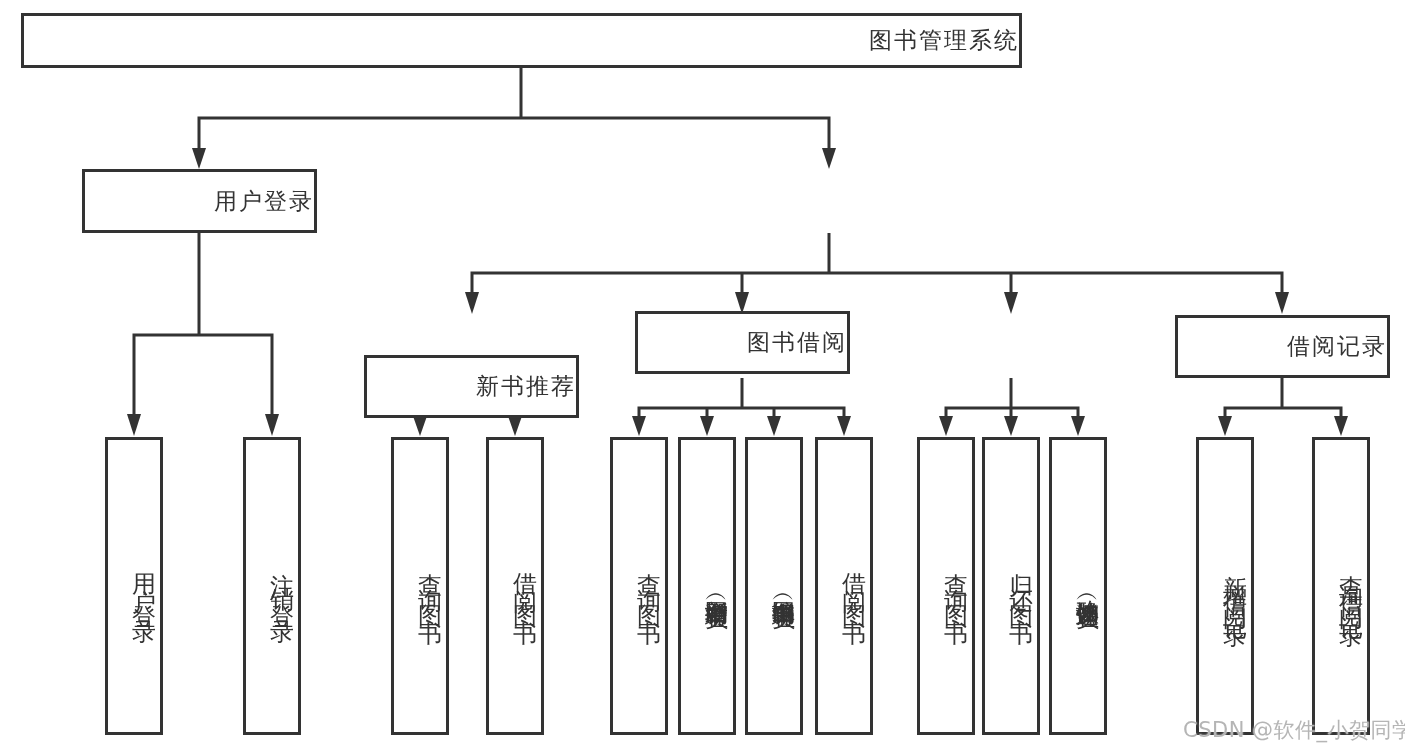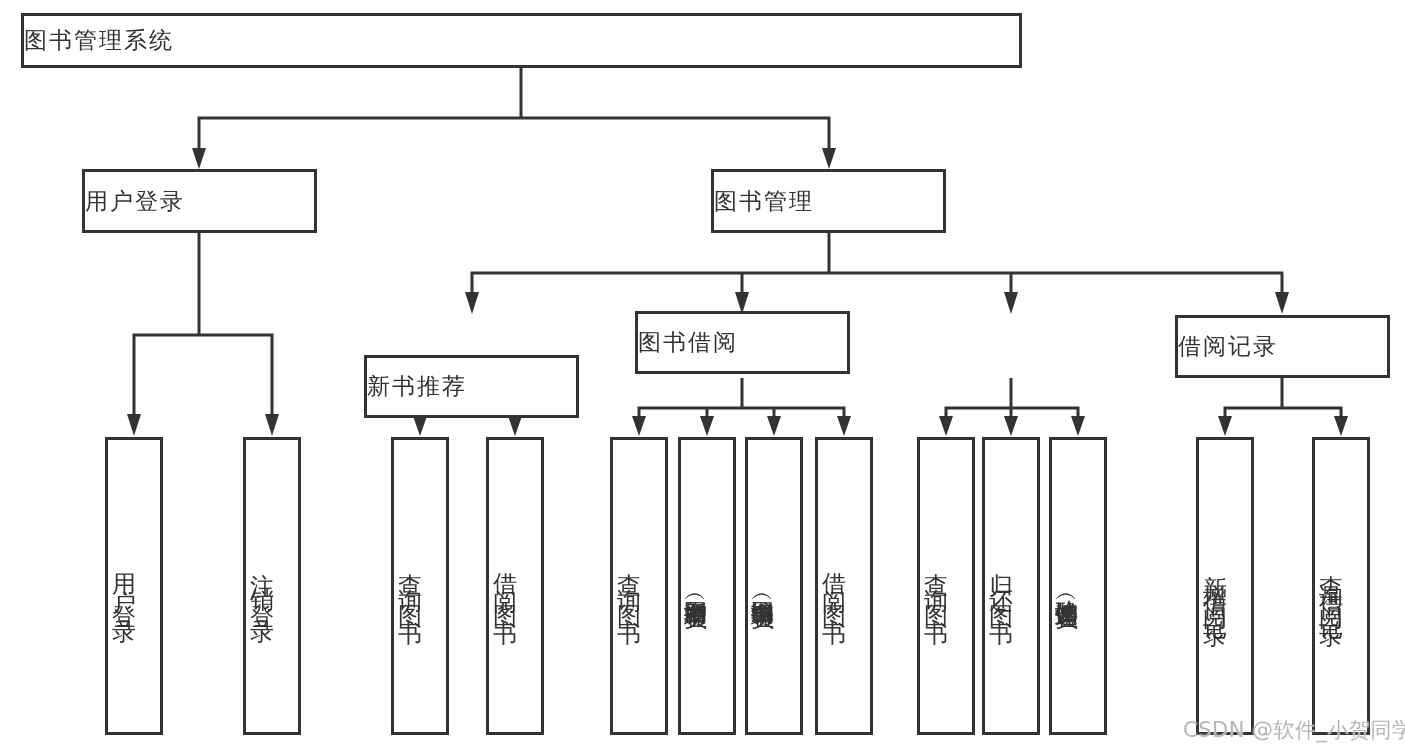--- a/index.html
+++ b/index.html
@@ -21,23 +21,24 @@
     top: 0;
     z-index: 1;
   }
   .node {
     position: absolute;
     box-sizing: border-box;
     border: 3px solid #333333;
     background: #ffffff;
     display: flex;
     align-items: center;
-    justify-content: flex-start;
+    justify-content: flex-end;
     color: #333333;
     z-index: 2;
+    padding-left: 39px;
   }
   .node .lbl {
     font-size: 23px;
     letter-spacing: 2px;
     white-space: nowrap;
   }
   .leaf .lbl {
     writing-mode: vertical-rl;
     text-orientation: mixed;
     white-space: normal;
@@ -113,23 +114,20 @@
     </g>
   </svg>
 
   <div class="node" style="left:21px; top:13px; width:1001px; height:55px;">
     <span class="lbl">图书管理系统</span>
   </div>
 
   <div class="node" style="left:82px; top:169px; width:235px; height:64px;">
     <span class="lbl">用户登录</span>
   </div>
-  <div class="node" style="left:711px; top:169px; width:235px; height:64px;">
-    <span class="lbl">图书管理</span>
-  </div>
 
   <div class="node" style="left:364px; top:315px; width:215px; height:63px;margin-top:40px;">
     <span class="lbl">新书推荐</span>
   </div>
   <div class="node" style="left:635px; top:311px; width:215px; height:63px;">
     <span class="lbl">图书借阅</span>
   </div>
   <div class="node" style="left:1175px; top:315px; width:215px; height:63px;">
     <span class="lbl">借阅记录</span>
   </div>

